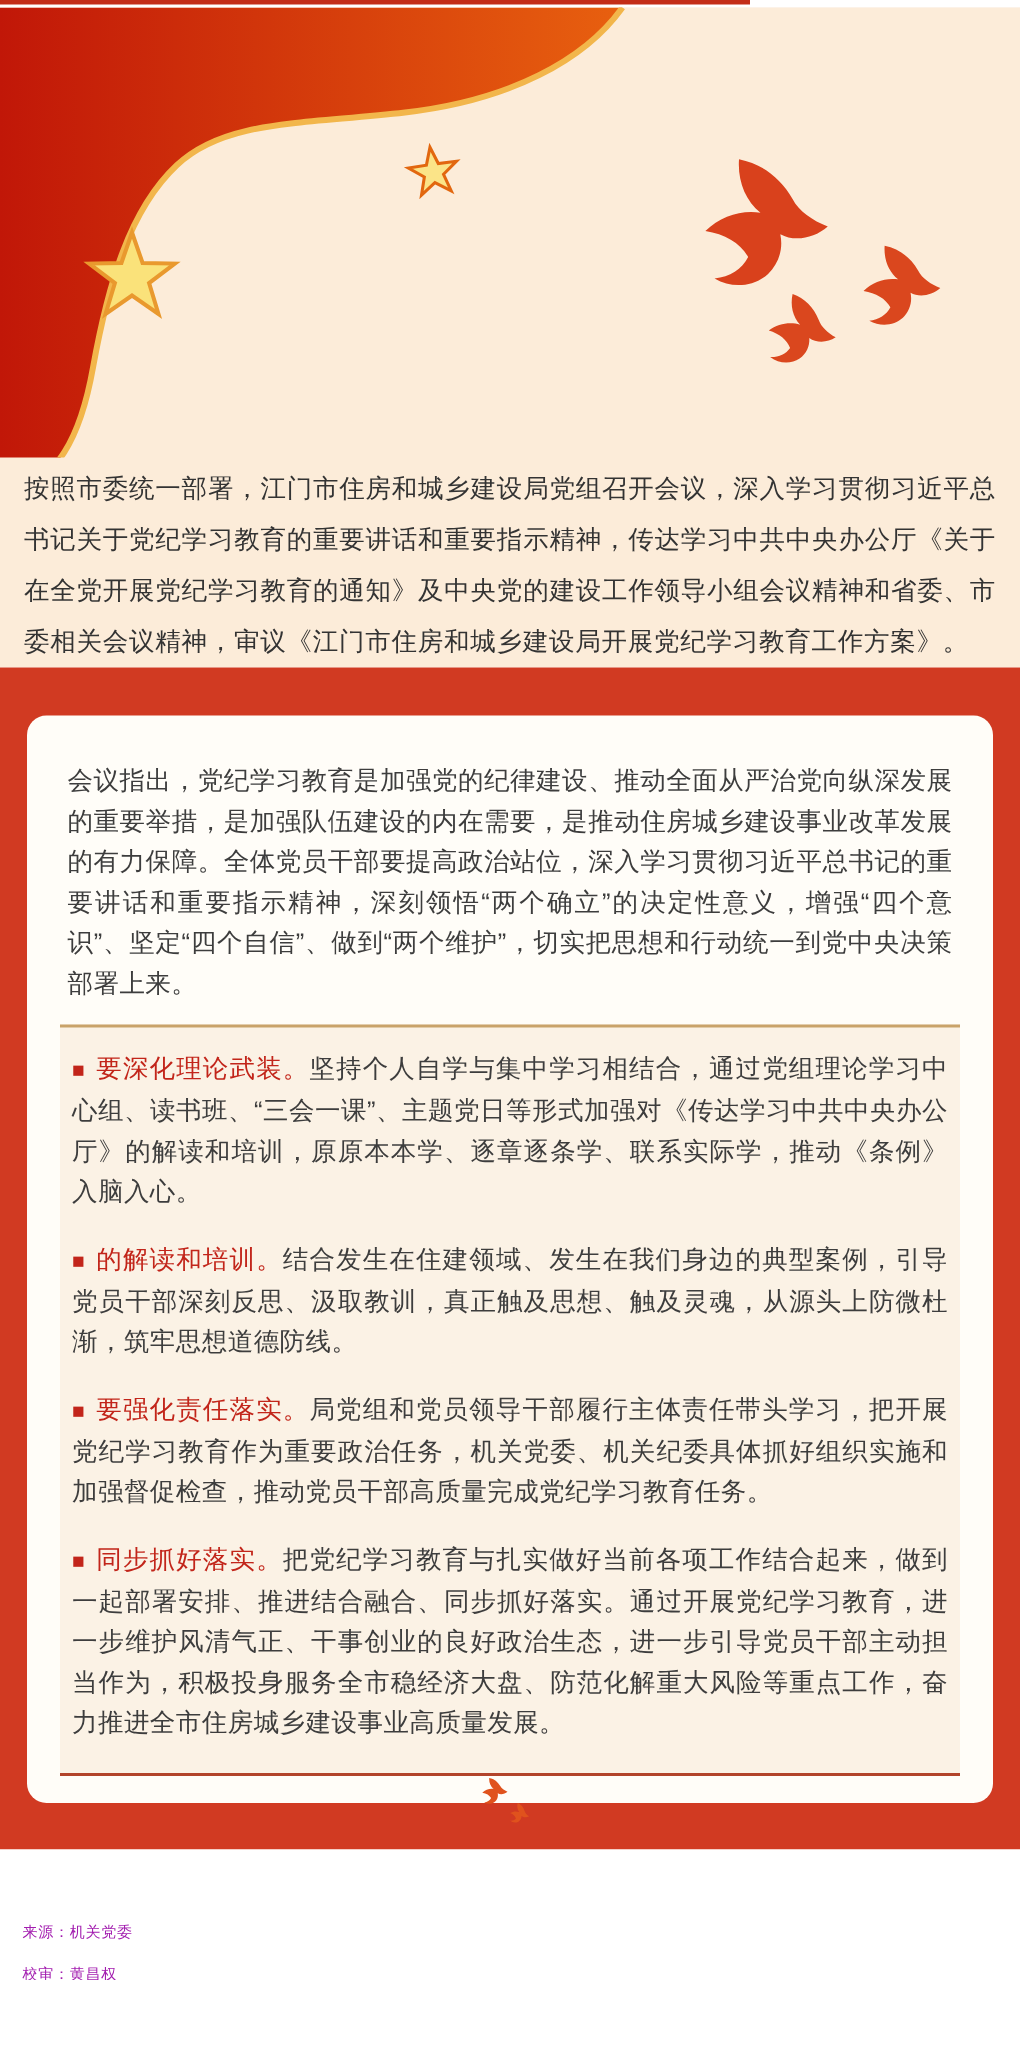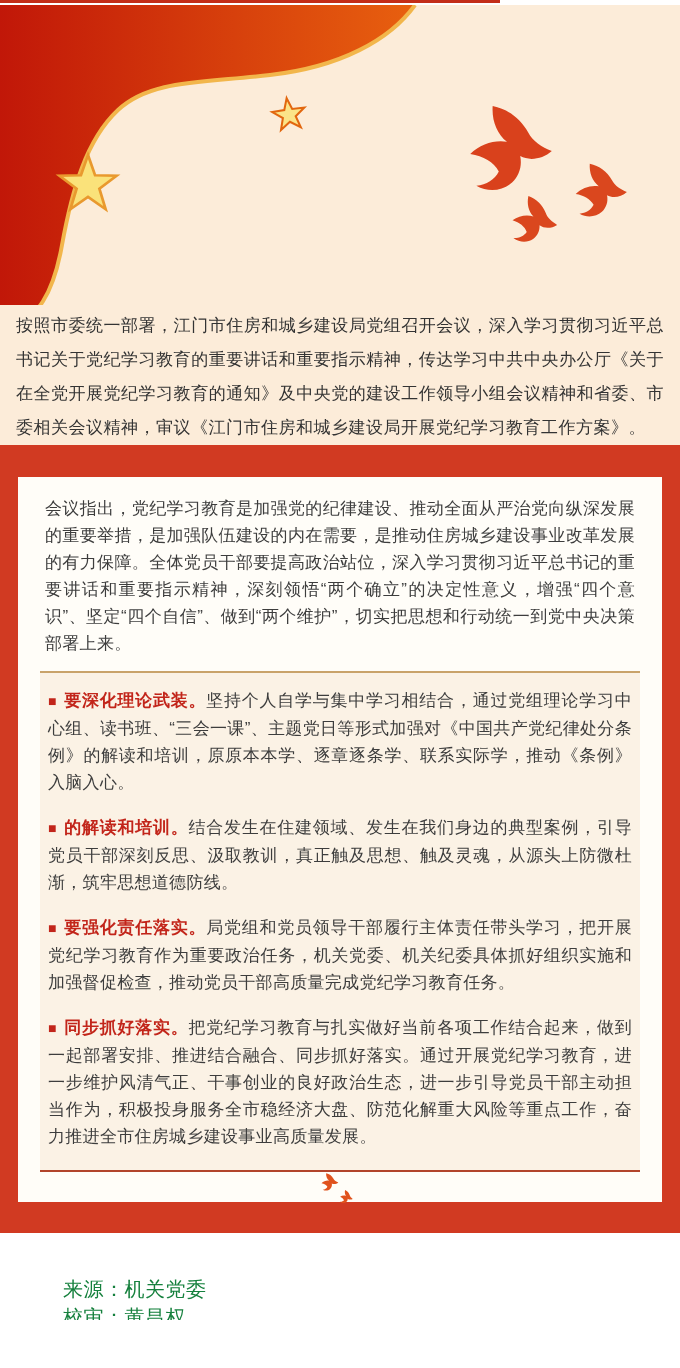--- a/index.html
+++ b/index.html
@@ -14,45 +14,45 @@
   .intro{
     margin:4px 16px 0;font-size:17px;line-height:34px;color:#333333;
     text-align:justify;letter-spacing:0.5px;
   }
   .main-section{
     position:absolute;top:445px;left:0;width:680px;height:788px;
     background:#d13a22;box-sizing:border-box;padding:32px 18px 0;
   }
   .card{
     background:#fffdf8;height:725px;box-sizing:border-box;
-    padding:18px 27px 0;position:relative;
+    padding:30px 27px 0;position:relative;border-radius:13px;
   }
   .card-paragraph{
     margin:0 0 14px;font-size:17px;line-height:27px;color:#3d3d3d;
     text-align:justify;letter-spacing:0.3px;
   }
   .quote-box{
     margin:0 -5px;background:#fbf2e5;
     border-top:2px solid #c9a36a;border-bottom:2px solid #b2442b;
     padding:14px 8px 20px;
   }
   .bullet{
     margin:18px 0 0;font-size:17px;line-height:27px;color:#3d3d3d;
     text-align:justify;letter-spacing:0.3px;
   }
   .bullet.first{margin-top:0;}
   .marker{color:#c2251a;font-size:14px;margin-right:7px;}
-  .bhead{color:#c2251a;font-weight:bold;}
+  .bhead{color:#c2251a;font-weight:normal;}
   .card-doves{height:22px;display:flex;justify-content:center;overflow:visible;}
   .card-doves svg{display:block;width:70px;height:40px;overflow:visible;}
   .credits{
     position:absolute;top:1233px;left:0;width:680px;height:135px;
     background:#ffffff;box-sizing:border-box;padding:42px 0 0 15px;
   }
-  .credit-line{font-size:20px;line-height:28px;color:#15803d;letter-spacing:0.5px;margin-left:48px;}
+  .credit-line{font-size:10px;line-height:28px;color:#a21caf;letter-spacing:0.5px;}
 </style>
 </head>
 <body>
 
 <div class="page">
 
   <div class="top-hairline"></div>
 
   <div class="banner-area">
     <svg class="banner-svg" viewBox="0 0 680 300" aria-hidden="true">
@@ -76,21 +76,21 @@
     <p class="intro">按照市委统一部署，江门市住房和城乡建设局党组召开会议，深入学习贯彻习近平总书记关于党纪学习教育的重要讲话和重要指示精神，传达学习中共中央办公厅《关于在全党开展党纪学习教育的通知》及中央党的建设工作领导小组会议精神和省委、市委相关会议精神，审议《江门市住房和城乡建设局开展党纪学习教育工作方案》。</p>
   </div>
 
   <div class="main-section">
     <div class="card">
 
       <p class="card-paragraph">会议指出，党纪学习教育是加强党的纪律建设、推动全面从严治党向纵深发展的重要举措，是加强队伍建设的内在需要，是推动住房城乡建设事业改革发展的有力保障。全体党员干部要提高政治站位，深入学习贯彻习近平总书记的重要讲话和重要指示精神，深刻领悟“两个确立”的决定性意义，增强“四个意识”、坚定“四个自信”、做到“两个维护”，切实把思想和行动统一到党中央决策部署上来。</p>
 
       <div class="quote-box">
         <p class="bullet first">
-          <span class="marker">■</span><span class="bhead">要深化理论武装。</span><span class="btext">坚持个人自学与集中学习相结合，通过党组理论学习中心组、读书班、“三会一课”、主题党日等形式加强对《中国共产党纪律处分条例》的解读和培训，原原本本学、逐章逐条学、联系实际学，推动《条例》入脑入心。</span>
+          <span class="marker">■</span><span class="bhead">要深化理论武装。</span><span class="btext">坚持个人自学与集中学习相结合，通过党组理论学习中心组、读书班、“三会一课”、主题党日等形式加强对《传达学习中共中央办公厅》的解读和培训，原原本本学、逐章逐条学、联系实际学，推动《条例》入脑入心。</span>
         </p>
         <p class="bullet">
           <span class="marker">■</span><span class="bhead">的解读和培训。</span><span class="btext">结合发生在住建领域、发生在我们身边的典型案例，引导党员干部深刻反思、汲取教训，真正触及思想、触及灵魂，从源头上防微杜渐，筑牢思想道德防线。</span>
         </p>
         <p class="bullet">
           <span class="marker">■</span><span class="bhead">要强化责任落实。</span><span class="btext">局党组和党员领导干部履行主体责任带头学习，把开展党纪学习教育作为重要政治任务，机关党委、机关纪委具体抓好组织实施和加强督促检查，推动党员干部高质量完成党纪学习教育任务。</span>
         </p>
         <p class="bullet">
           <span class="marker">■</span><span class="bhead">同步抓好落实。</span><span class="btext">把党纪学习教育与扎实做好当前各项工作结合起来，做到一起部署安排、推进结合融合、同步抓好落实。通过开展党纪学习教育，进一步维护风清气正、干事创业的良好政治生态，进一步引导党员干部主动担当作为，积极投身服务全市稳经济大盘、防范化解重大风险等重点工作，奋力推进全市住房城乡建设事业高质量发展。</span>
         </p>

